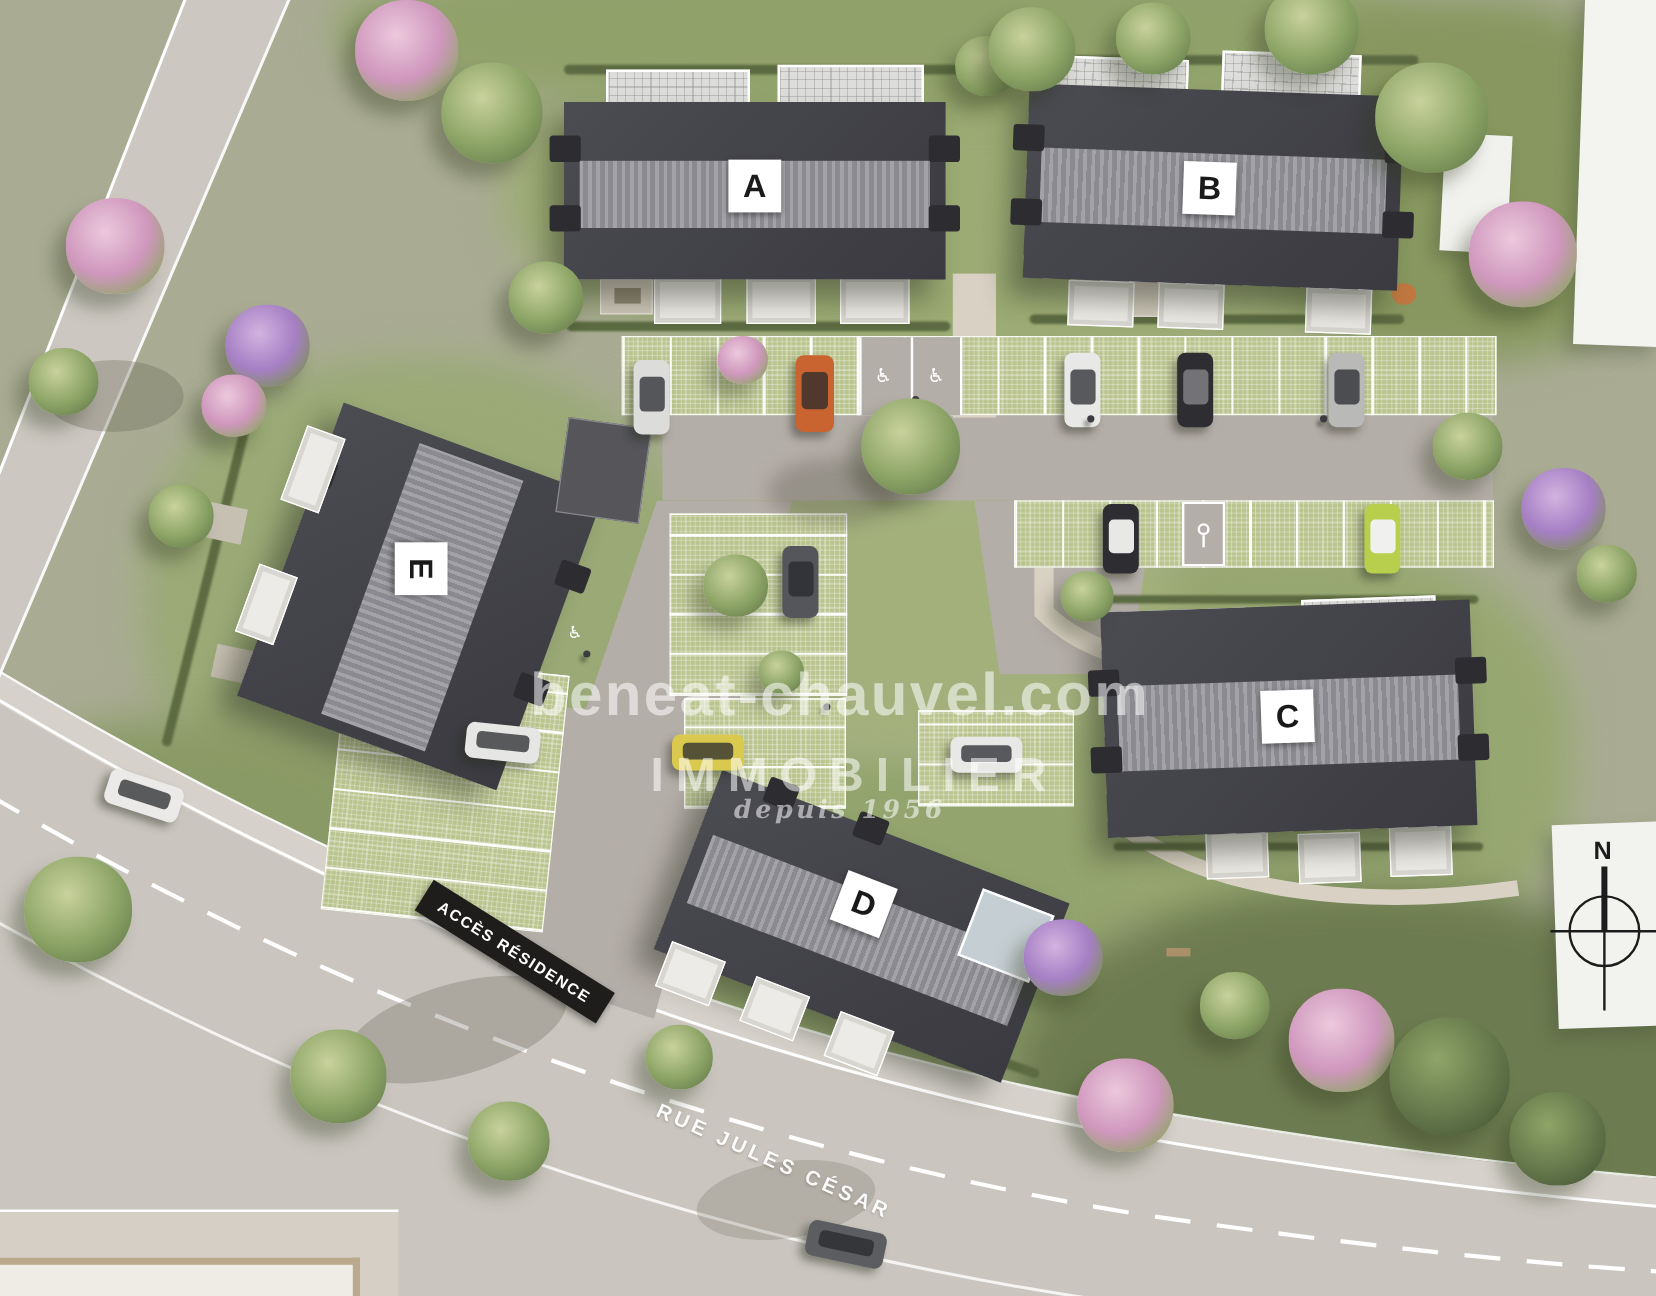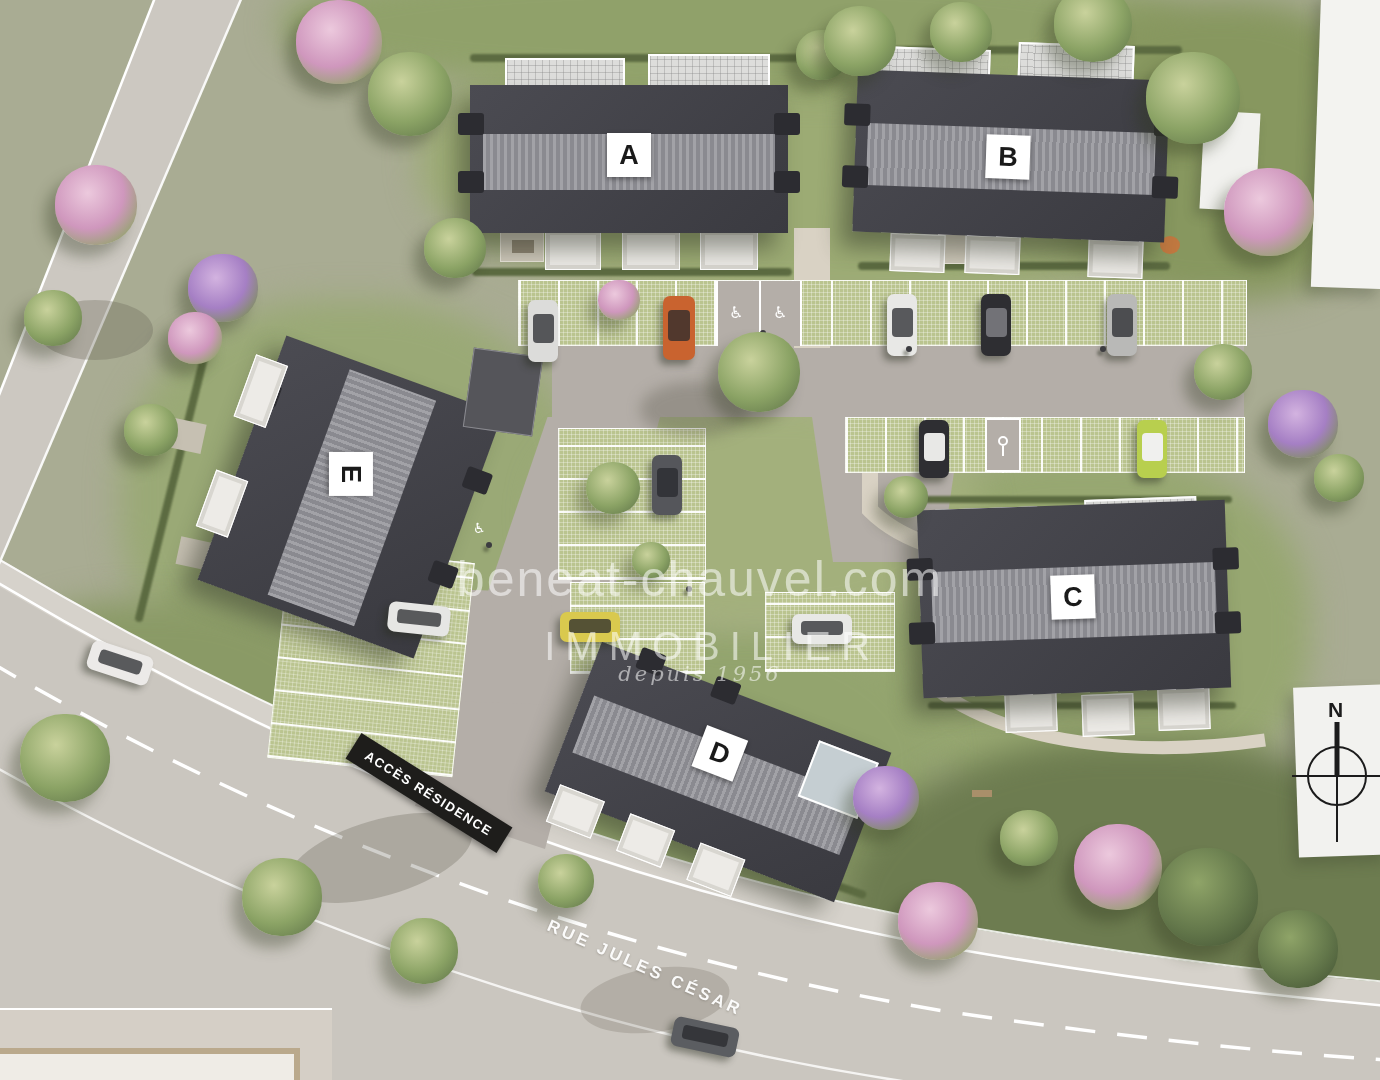--- a/index.html
+++ b/index.html
@@ -31,21 +31,21 @@
     font-size:27px;display:flex;align-items:center;justify-content:center;
     box-shadow:0 2px 5px rgba(0,0,0,.4);}
   .terrace{background:#dddddb;border:2px solid #fff;
     background-image:repeating-linear-gradient(0deg,rgba(130,130,130,.35) 0 1px,transparent 1px 7px),
       repeating-linear-gradient(90deg,rgba(130,130,130,.35) 0 1px,transparent 1px 7px);}
   .balcony{background:#edebe7;border:1.5px solid #fff;box-shadow:inset 0 0 0 4px #d8d6d0;}
   .hedge{background:#5c6b41;border-radius:6px;filter:blur(1px);}
   .car{border-radius:7px;box-shadow:-4px 5px 7px rgba(40,45,30,.45);}
   .car .win{left:15%;right:15%;top:22%;bottom:30%;background:rgba(40,42,46,.75);border-radius:4px;}
   .person{width:6px;height:6px;border-radius:50%;background:#3c3c40;box-shadow:-3px 4px 3px rgba(40,45,30,.4);}
-  .wm{color:rgba(255,255,255,.55);pointer-events:none;white-space:nowrap;}
+  .wm{color:rgba(255,255,255,.55);pointer-events:none;white-space:nowrap;font-weight:bold;}
   .shadowblob{background:rgba(95,92,80,.35);border-radius:50%;filter:blur(7px);}
   .accessible{color:#fff;font-family:"DejaVu Sans",sans-serif;}
 </style>
 </head>
 <body>
 
 <div id="scene">
 
   <div class="patch" style="left:420px;top:20px;width:850px;height:280px;background:#9cab74;"></div>
   <div class="patch" style="left:860px;top:450px;width:450px;height:360px;background:#97a771;"></div>

